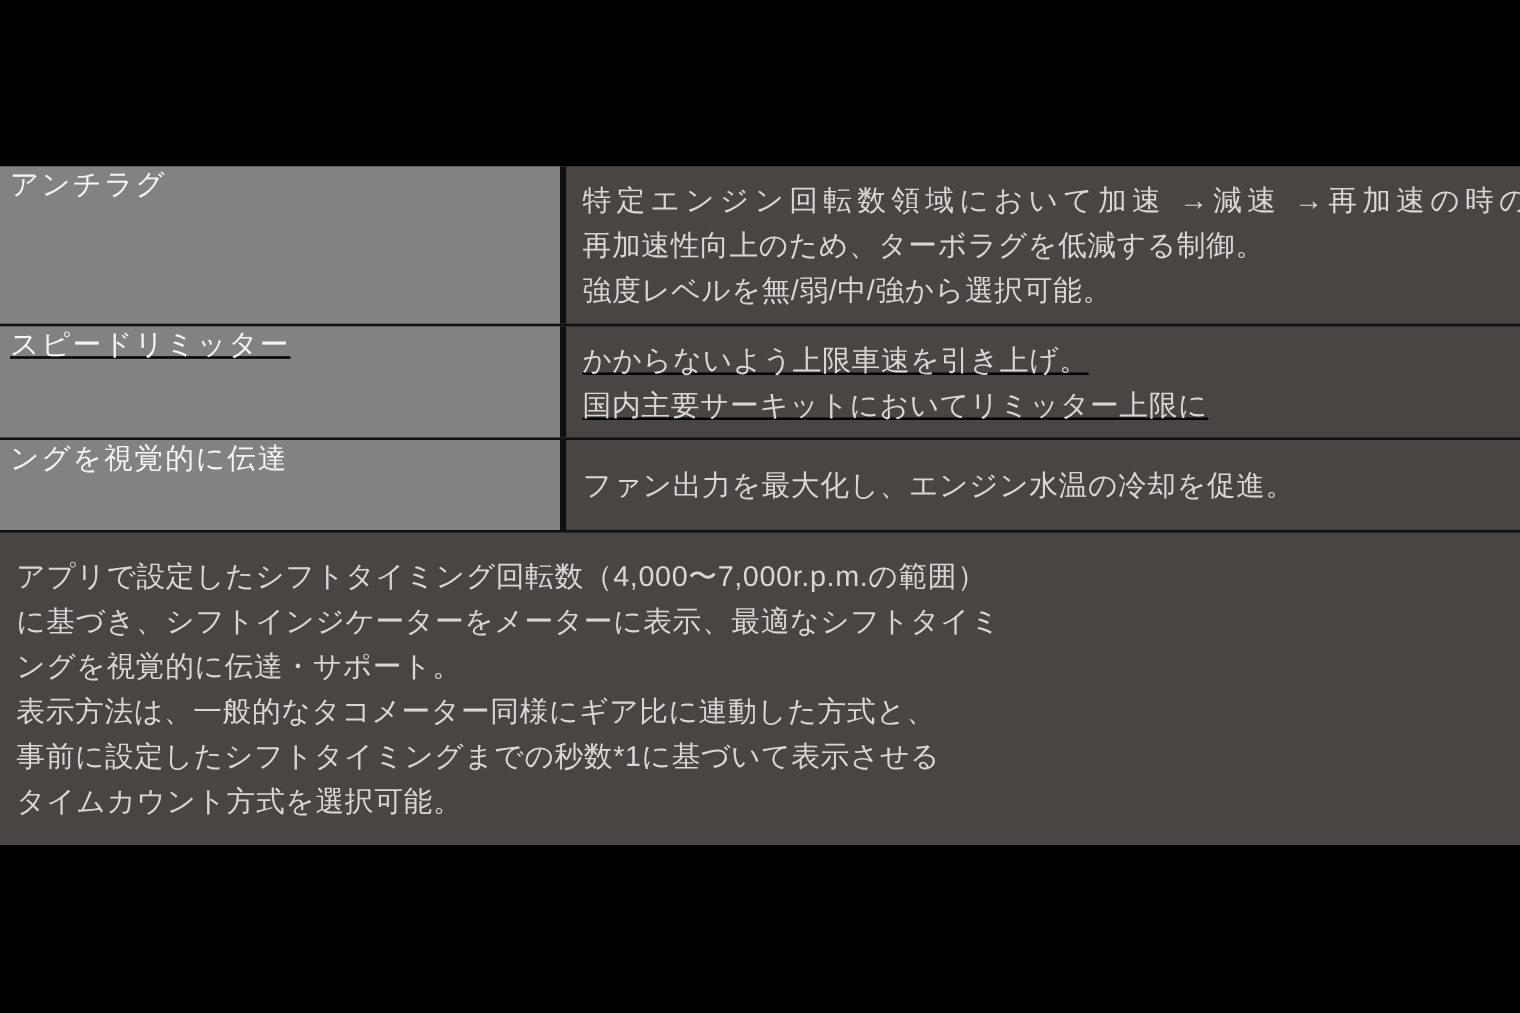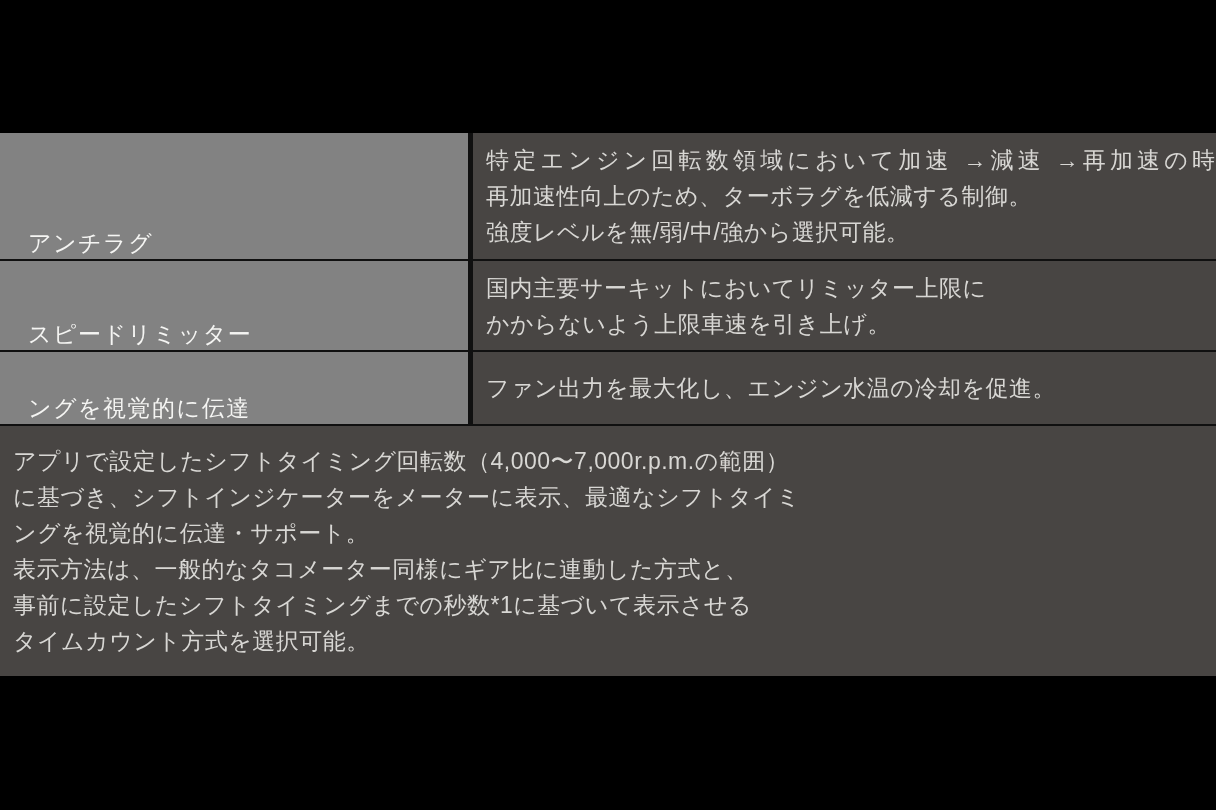--- a/index.html
+++ b/index.html
@@ -21,31 +21,31 @@
     width: 1216px;
   }
   .row {
     display: flex;
     width: 100%;
   }
   .row + .row {
     border-top: 2px solid var(--border, #101010);
   }
   .row:nth-child(1) { height: 126px; }
-  .row:nth-child(2) { height: 89px; }
+  .row:nth-child(2) { height: 89px; text-decoration: underline; }
   .row:nth-child(3) { height: 72px; }
   .row:nth-child(4) { height: 250px; }
   .label-cell {
     width: 440px;
     flex: 0 0 440px;
-    padding-left: 28px;
+    padding-left: 8px;
     background: var(--label-bg, #828282);
     border-right: 5px solid var(--border, #101010);
     display: flex;
-    align-items: flex-end;
+    align-items: flex-start;
   }
   .label-cell .label-text {
     color: var(--label-text, #f5f5f3);
     font-size: 23px;
     letter-spacing: 1.5px;
     line-height: 1.3;
   }
   .desc-cell {
     flex: 1 1 auto;
     background: var(--desc-bg, #484543);
@@ -79,22 +79,22 @@
         <div class="desc-line">特定エンジン回転数領域において加速 →減速 →再加速の時の</div>
         <div class="desc-line">再加速性向上のため、ターボラグを低減する制御。</div>
         <div class="desc-line">強度レベルを無/弱/中/強から選択可能。</div>
       </div>
     </div>
     <div class="row">
       <div class="label-cell">
         <span class="label-text">スピードリミッター</span>
       </div>
       <div class="desc-cell">
+        <div class="desc-line">かからないよう上限車速を引き上げ。</div>
         <div class="desc-line">国内主要サーキットにおいてリミッター上限に</div>
-        <div class="desc-line">かからないよう上限車速を引き上げ。</div>
       </div>
     </div>
     <div class="row">
       <div class="label-cell">
         <span class="label-text">ングを視覚的に伝達</span>
       </div>
       <div class="desc-cell">
         <div class="desc-line">ファン出力を最大化し、エンジン水温の冷却を促進。</div>
       </div>
     </div>

